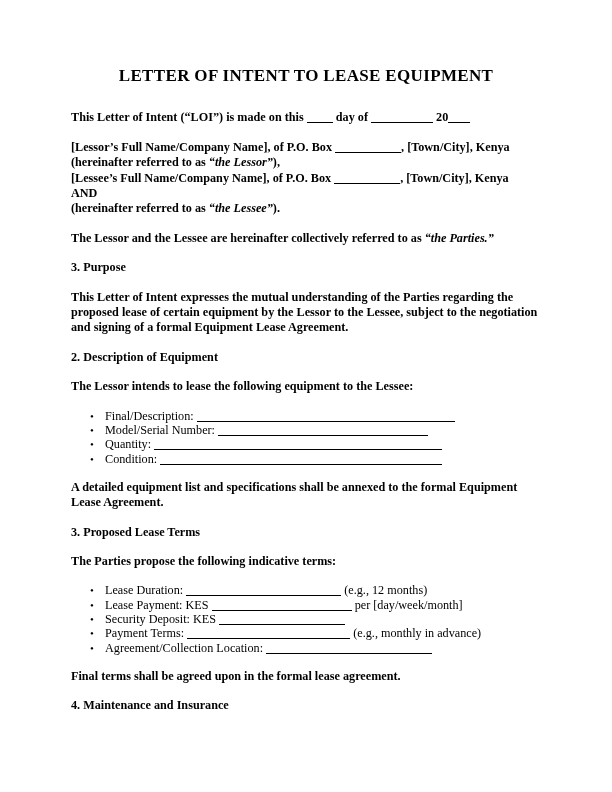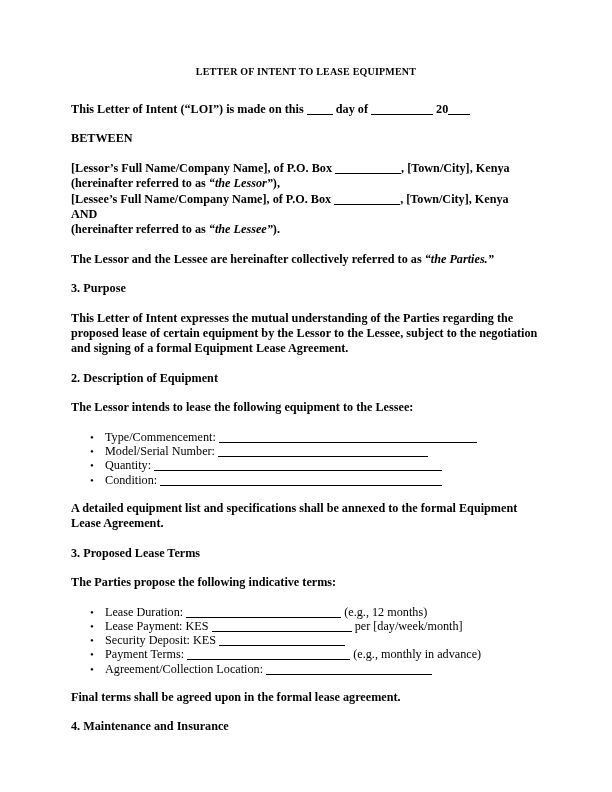--- a/index.html
+++ b/index.html
@@ -18,21 +18,21 @@
     position: relative;
     width: 612px;
     height: 792px;
     background: #ffffff;
     box-sizing: border-box;
     padding: 66px 71px 0 71px;
   }
   .doc-title {
     text-align: center;
     font-weight: bold;
-    font-size: 10px;
+    font-size: 17px;
     letter-spacing: 0.02em;
     margin: 0 0 24px 0;
     line-height: 1.2;
   }
   p {
     margin: 0;
     font-size: 12.2px;
     line-height: 15.4px;
     font-weight: bold;
   }
@@ -100,21 +100,20 @@
   <div class="doc-title">LETTER OF INTENT TO LEASE EQUIPMENT</div>
 
   <p class="para">
     <span>This Letter of Intent (“LOI”) is made on this</span>
     <span class="blank b-sm"></span>
     <span>day of</span>
     <span class="blank b-md"></span>
     <span>20</span><span class="blank b-xs"></span>
   </p>
 
-  <div class="heading">BETWEEN</div>
 
   <p class="tight">
     <span>[Lessor’s Full Name/Company Name], of P.O. Box</span>
     <span class="blank b-po"></span><span>, [Town/City], Kenya</span>
   </p>
   <p class="tight">
     <span>(hereinafter referred to as</span>
     <span class="ital">“the Lessor”</span><span>),</span>
   </p>
   <p class="tight">
@@ -132,21 +131,21 @@
     <span class="ital">“the Parties.”</span>
   </p>
 
   <div class="heading heading-spaced">3. Purpose</div>
   <p class="para">This Letter of Intent expresses the mutual understanding of the Parties regarding the proposed lease of certain equipment by the Lessor to the Lessee, subject to the negotiation and signing of a formal Equipment Lease Agreement.</p>
 
   <div class="heading heading-spaced">2. Description of Equipment</div>
   <p class="para">The Lessor intends to lease the following equipment to the Lessee:</p>
   <ul class="bullets">
     <li>
-      <span>Type/Commencement:</span>
+      <span>Final/Description:</span>
       <span class="fill" style="width: 258px;"></span>
     </li>
     <li>
       <span>Model/Serial Number:</span>
       <span class="fill" style="width: 210px;"></span>
     </li>
     <li>
       <span>Quantity:</span>
       <span class="fill" style="width: 288px;"></span>
     </li>

